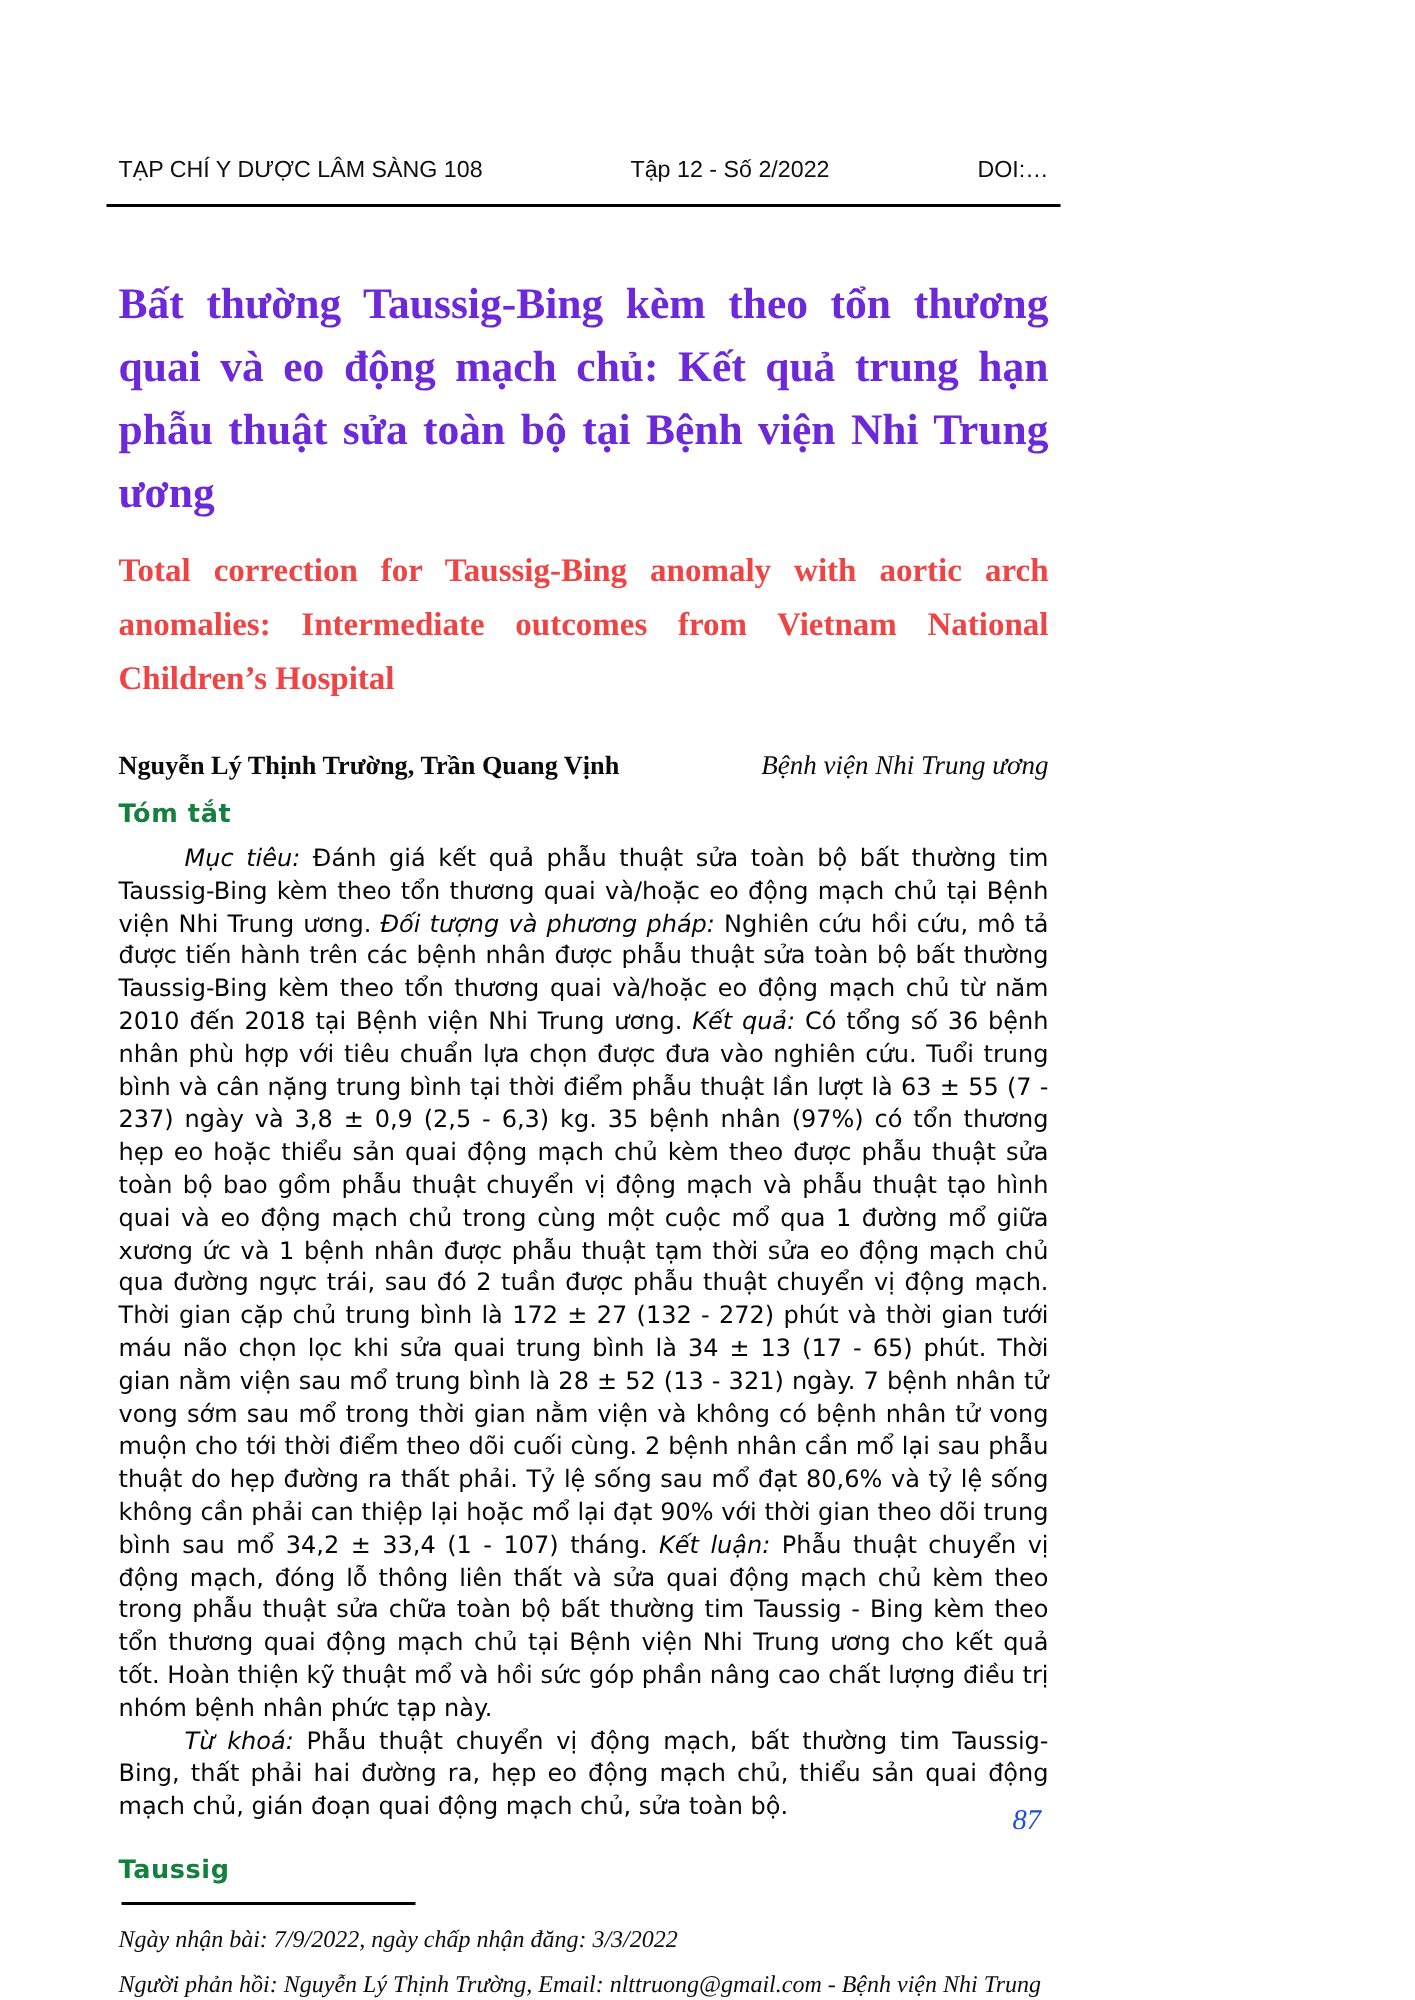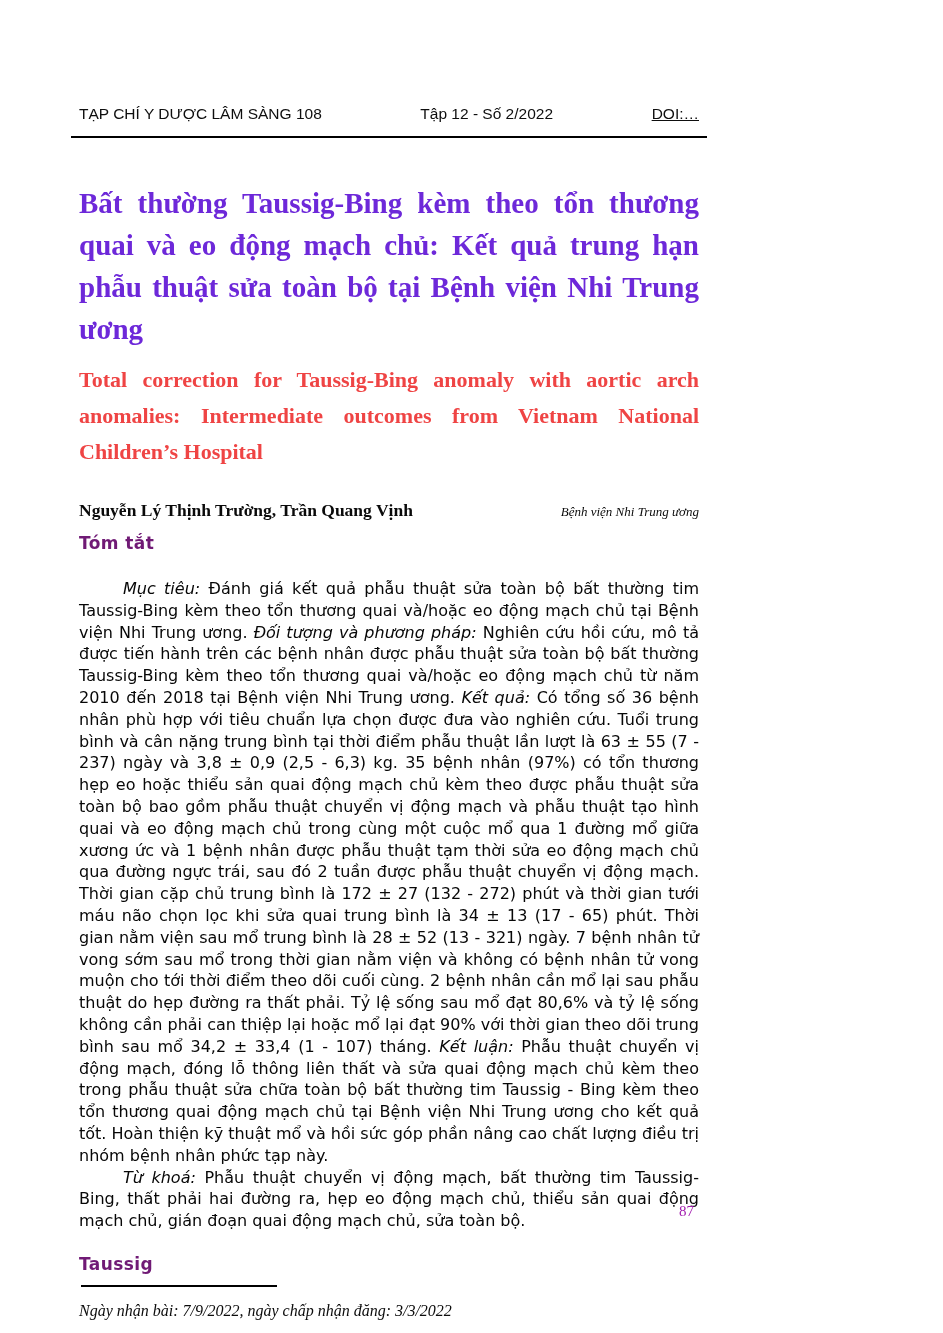--- a/index.html
+++ b/index.html
@@ -17,21 +17,21 @@
 
   
   .journal-header {
     display: flex;
     justify-content: space-between;
     align-items: baseline;
     font: 15.5px/19px "Liberation Sans", sans-serif;
     color: #0e0e0e;
   }
   .journal-header .mid { text-align: center; }
-  .journal-header .right { text-align: right; text-decoration: underline; }
+  .journal-header .right { text-align: right; }
   .header-rule {
     border: none;
     border-top: 2px solid #000;
     margin: 13px -8px 0 -8px;
   }
 
   
   .title-vi {
     margin: 44px 0 0 0;
     font-family: "Liberation Serif", "DejaVu Serif", serif;
@@ -60,36 +60,36 @@
     gap: 24px;
   }
   .authors {
     font-family: "Liberation Serif", "DejaVu Serif", serif;
     font-weight: bold;
     font-size: 17.5px;
   }
   .affiliation {
     font-family: "Liberation Serif", "DejaVu Serif", serif;
     font-style: italic;
-    font-size: 13px;
+    font-size: 18px;
   }
 
   
   .section-heading {
     margin: 11px 0 0 0;
     font-family: "DejaVu Sans", "Liberation Sans", sans-serif;
     font-weight: bold;
     font-size: 17px;
     line-height: 22px;
     letter-spacing: 0.4px;
-    color: #701a75;
+    color: #15803d;
   }
 
   
-  .abstract { margin-top: 24px; }
+  .abstract { margin-top: 7px; }
   .abstract p {
     margin: 0;
     text-indent: 44px;
     text-align: justify;
     font-family: "DejaVu Sans", "Liberation Sans", sans-serif;
     font-size: 16px;
     line-height: 21.8px;
     color: #070707;
   }
   .abstract .it { font-style: italic; }
@@ -109,22 +109,23 @@
     font-size: 16px;
     line-height: 23px;
     color: #0c0c0c;
   }
 
   .page-number {
     position: absolute;
     top: 1203px;
     right: 84px;
     font-family: "Liberation Serif", "DejaVu Serif", serif;
-    font-size: 15px;
-    color: #a21caf;
+    font-size: 19px;
+    color: #1d4ed8;
+    font-style: italic;
   }
 </style>
 </head>
 <body>
 
 <div class="page">
 
   <div class="journal-header">
     <span>TẠP CHÍ Y DƯỢC LÂM SÀNG 108</span>
     <span class="mid">Tập 12 - Số 2/2022</span>

